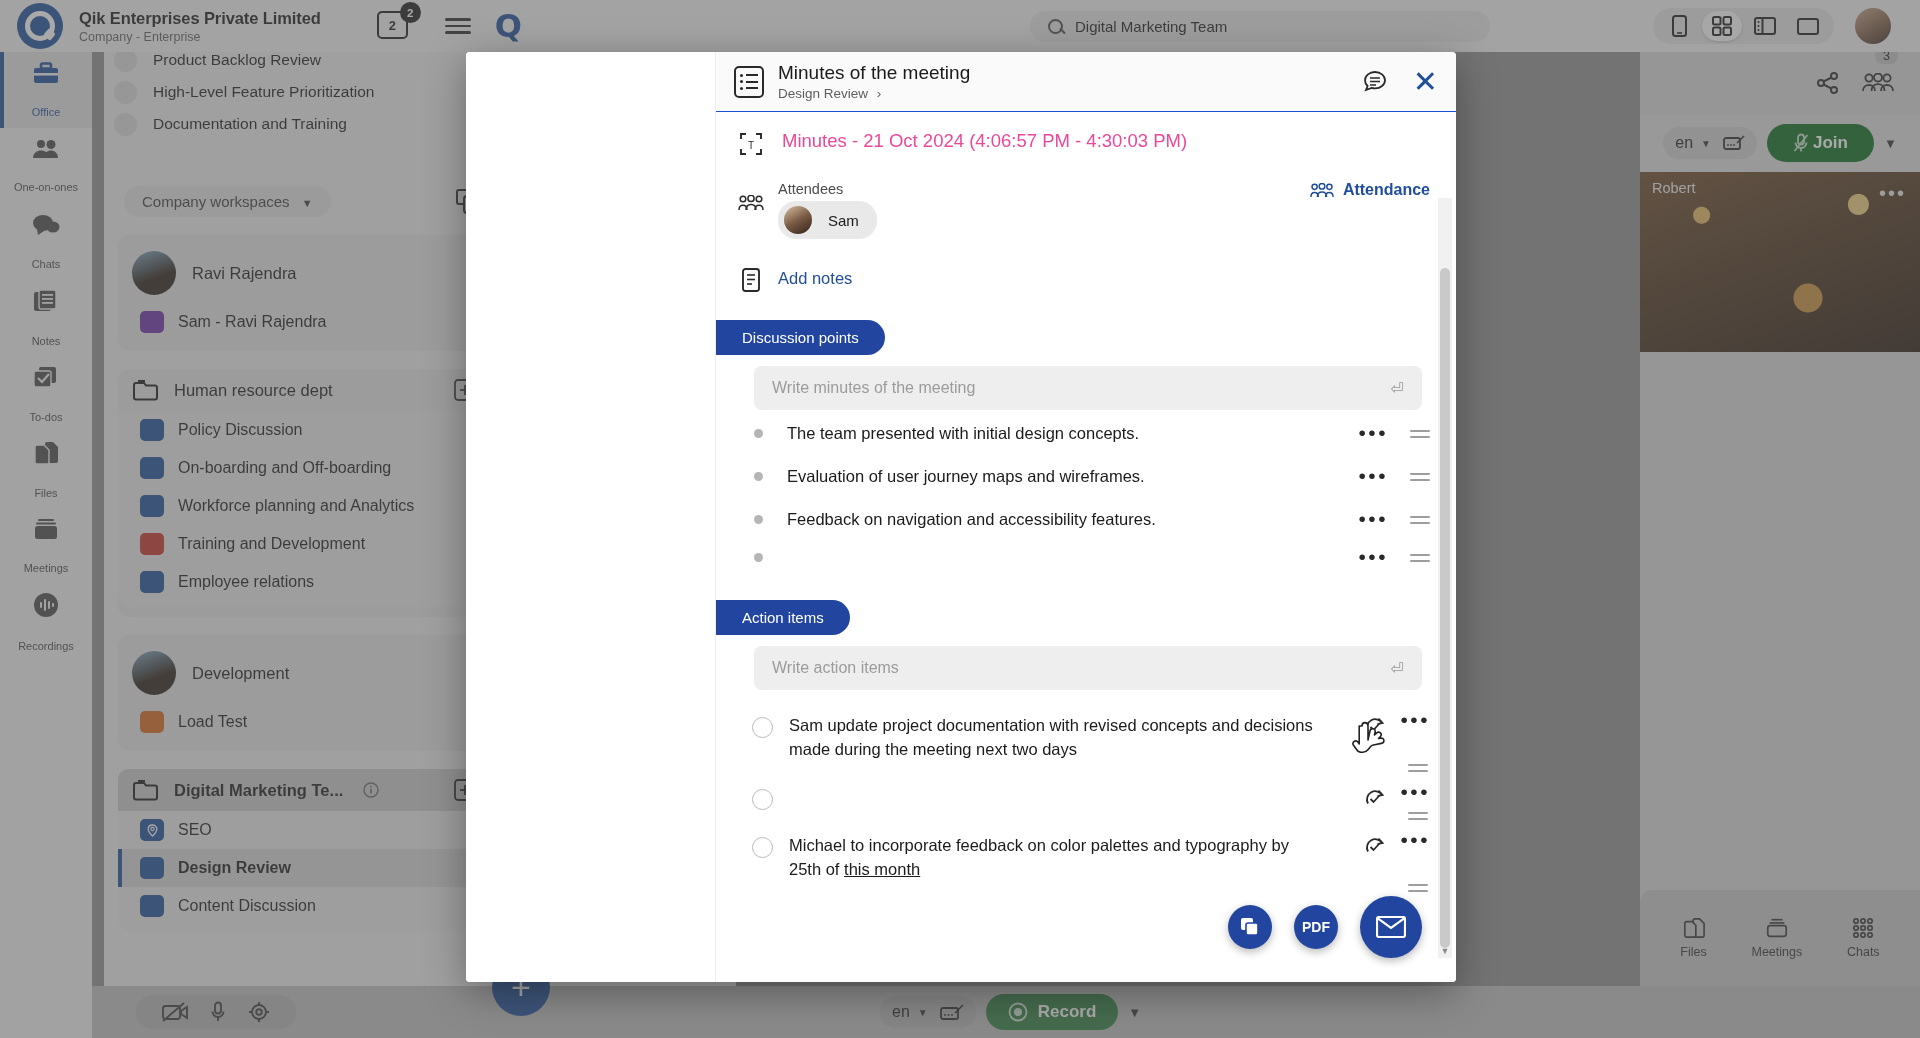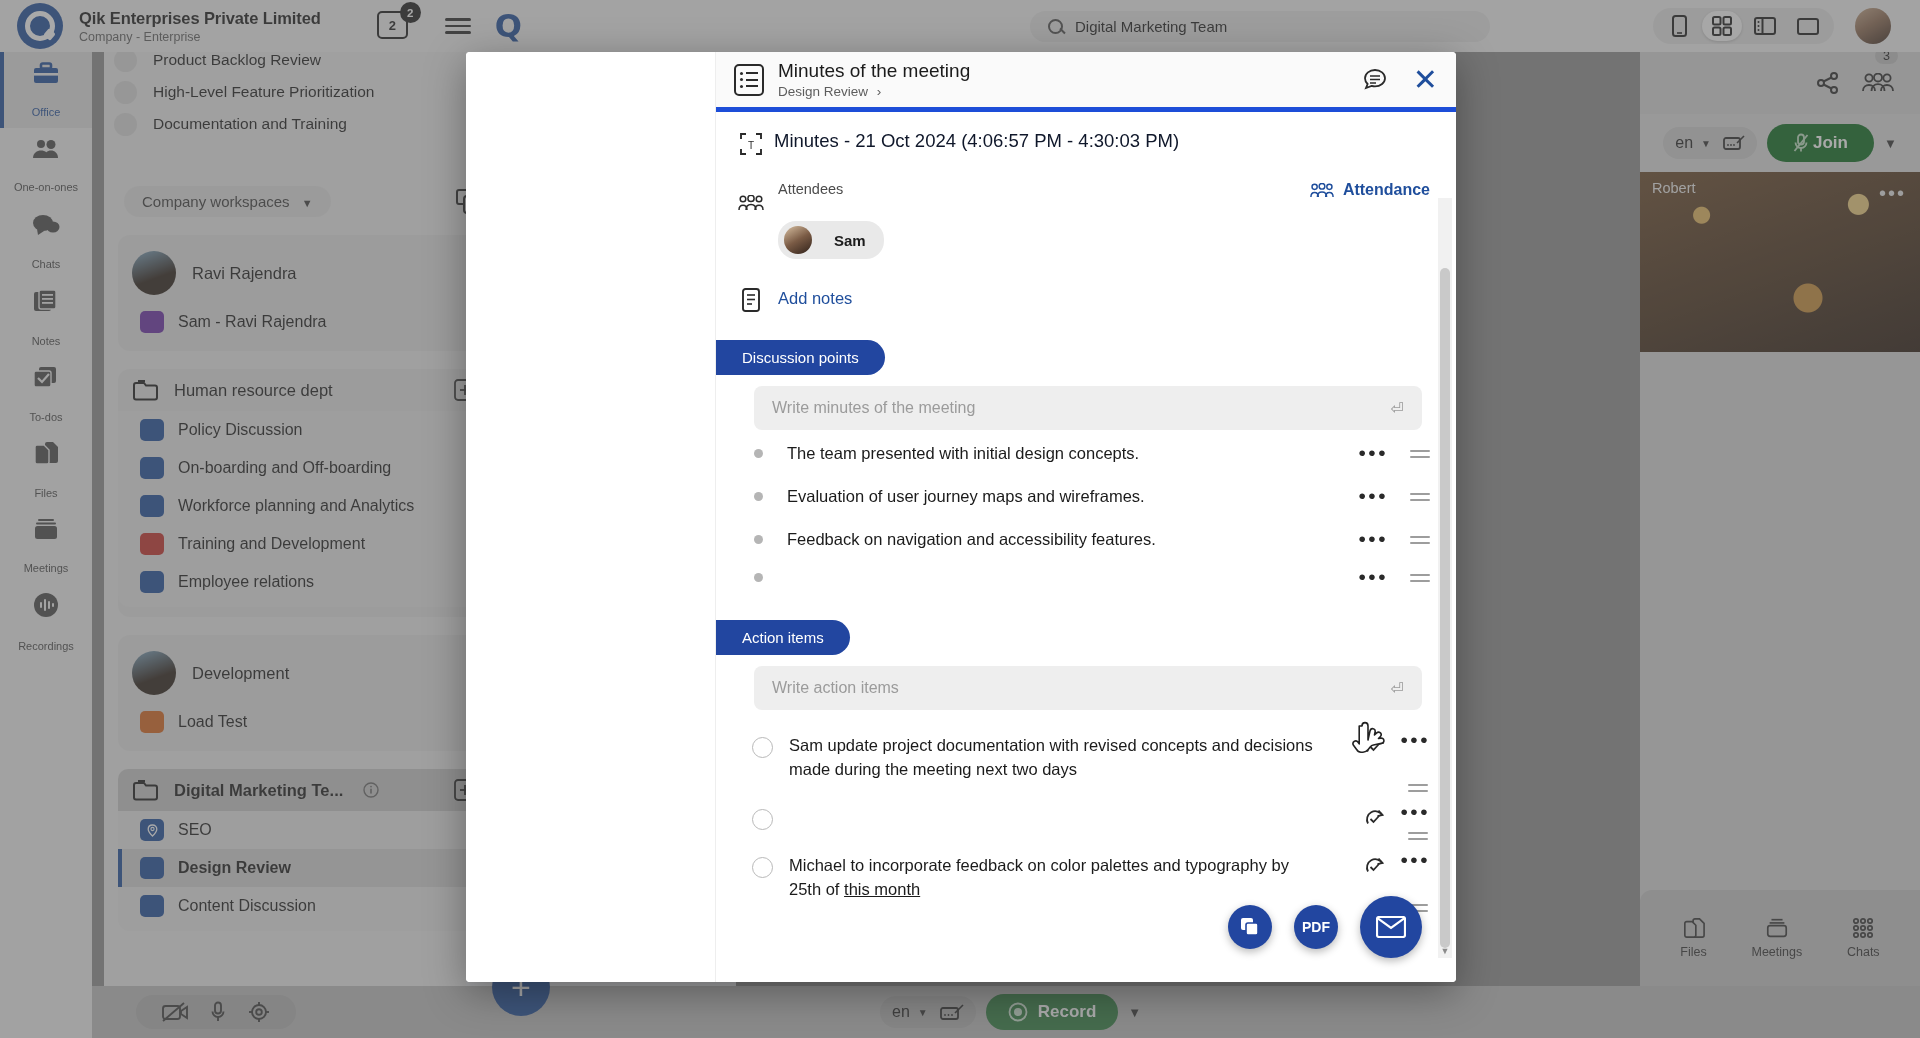--- a/index.html
+++ b/index.html
@@ -130,41 +130,41 @@
   .record-btn{background:#2e7d40;color:#fff;border-radius:20px;padding:8px 22px;font-size:17px;font-weight:600;display:flex;align-items:center;gap:10px;}
 
   
   .modal{
     position:absolute; left:466px; top:52px; width:990px; height:930px;
     background:#fff; border-radius:4px; z-index:100;
     box-shadow:0 10px 40px rgba(0,0,0,.35);
     display:flex; flex-direction:column; overflow:hidden;
   }
   .modal-left{position:absolute;left:0;top:0;width:250px;bottom:0;background:#fff;border-right:1px solid #eee;}
-  .modal-head{height:60px;background:#fafafa;border-bottom:5px solid #1d4ed8;display:flex;align-items:center;padding:0 18px;
+  .modal-head{height:60px;background:#fafafa;border-bottom:1px solid #1d4ed8;display:flex;align-items:center;padding:0 18px;
     margin-left:250px;}
   .mh-ico{width:30px;height:32px;border:2.4px solid #2a2a2a;border-radius:5px;display:flex;flex-direction:column;
     justify-content:center;gap:3.5px;padding:0 4px;flex:none;}
   .mh-ico i{display:flex;align-items:center;gap:3px;}
   .mh-ico i b{width:3px;height:3px;background:#2a2a2a;border-radius:50%;display:block;}
   .mh-ico i s{flex:1;height:2px;background:#2a2a2a;display:block;}
   .mh-text{margin-left:14px;}
   .mh-title{font-size:19px;color:#1b1b1b;}
   .mh-sub{font-size:13.5px;color:#5d5d5d;margin-top:2px;}
   .mh-actions{margin-left:auto;display:flex;align-items:center;gap:26px;}
   .close-x{font-size:30px;color:#1f4e9c;line-height:1;font-weight:300;}
 
   .modal-body{margin-left:250px;flex:1;overflow:hidden;position:relative;background:#fff;}
   .mb-inner{padding:18px 26px 0 22px;}
   .row-ico{display:flex;align-items:flex-start;}
   .ic-box{width:26px;flex:none;display:flex;justify-content:center;padding-top:3px;}
-  .title-line{font-size:18.5px;color:#0f172a;margin-left:10px;}
+  .title-line{font-size:18.5px;color:#ec4899;margin-left:18px;}
   .sec-att{margin-top:26px;display:flex;align-items:flex-start;}
   .att-label{font-size:14.5px;color:#4b4b4b;}
-  .att-chip{margin-top:24px;display:inline-flex;align-items:center;gap:22px;background:#e9e9e9;border-radius:18px;padding:5px 18px 5px 6px;font-weight:bold;}
+  .att-chip{margin-top:4px;display:inline-flex;align-items:center;gap:16px;background:#e9e9e9;border-radius:18px;padding:5px 18px 5px 6px;}
   .att-av{width:28px;height:28px;border-radius:50%;background:linear-gradient(150deg,#d8c0a2,#7a5b45 50%,#2f211a);}
   .att-name{font-size:15px;color:#1b1b1b;}
   .attendance-link{margin-left:auto;display:flex;align-items:center;gap:9px;color:#1f4e9c;font-size:16px;font-weight:700;}
   .sec-notes{margin-top:26px;display:flex;align-items:center;}
   .notes-link{font-size:16.5px;color:#1f4e9c;margin-left:14px;}
 
   .tagbtn{display:inline-block;background:#2246a0;color:#fff;font-size:15px;padding:9px 26px;border-radius:0 18px 18px 0;
     margin-left:-22px;margin-top:28px;}
   .input-pill{margin:11px 0 0 16px;background:#eeeeee;border-radius:8px;height:44px;display:flex;align-items:center;
     padding:0 18px;width:calc(100% - 24px);}

